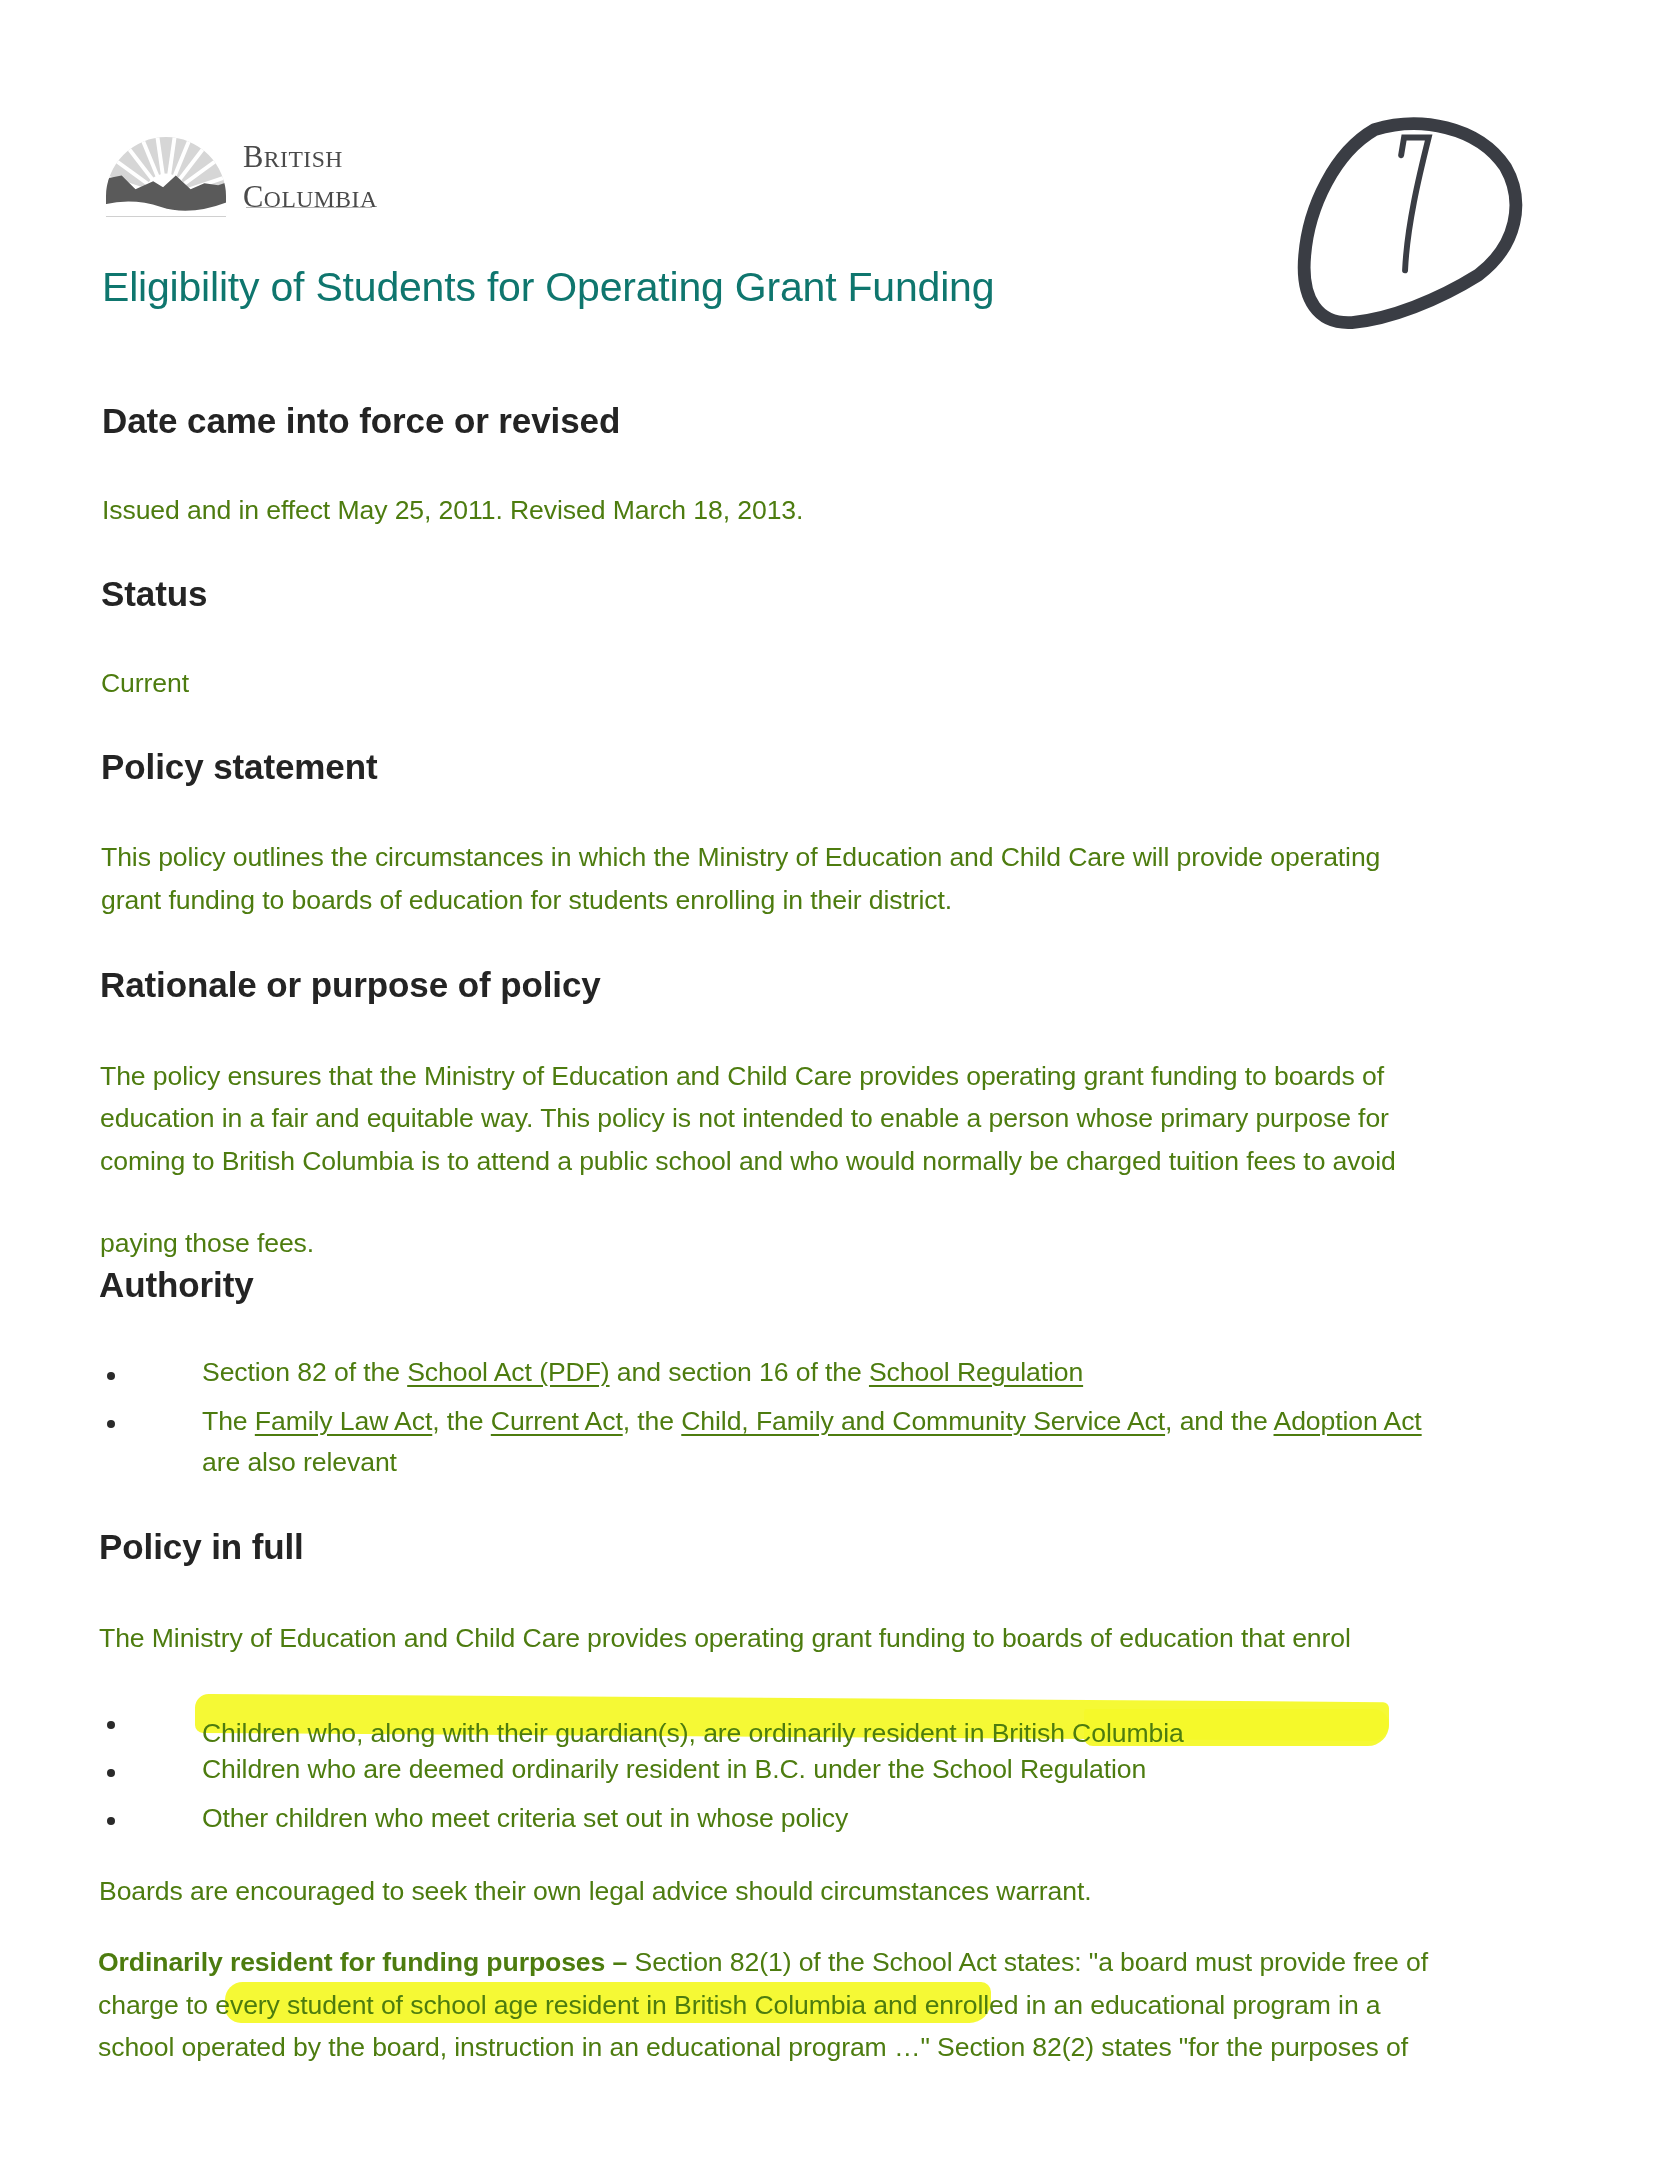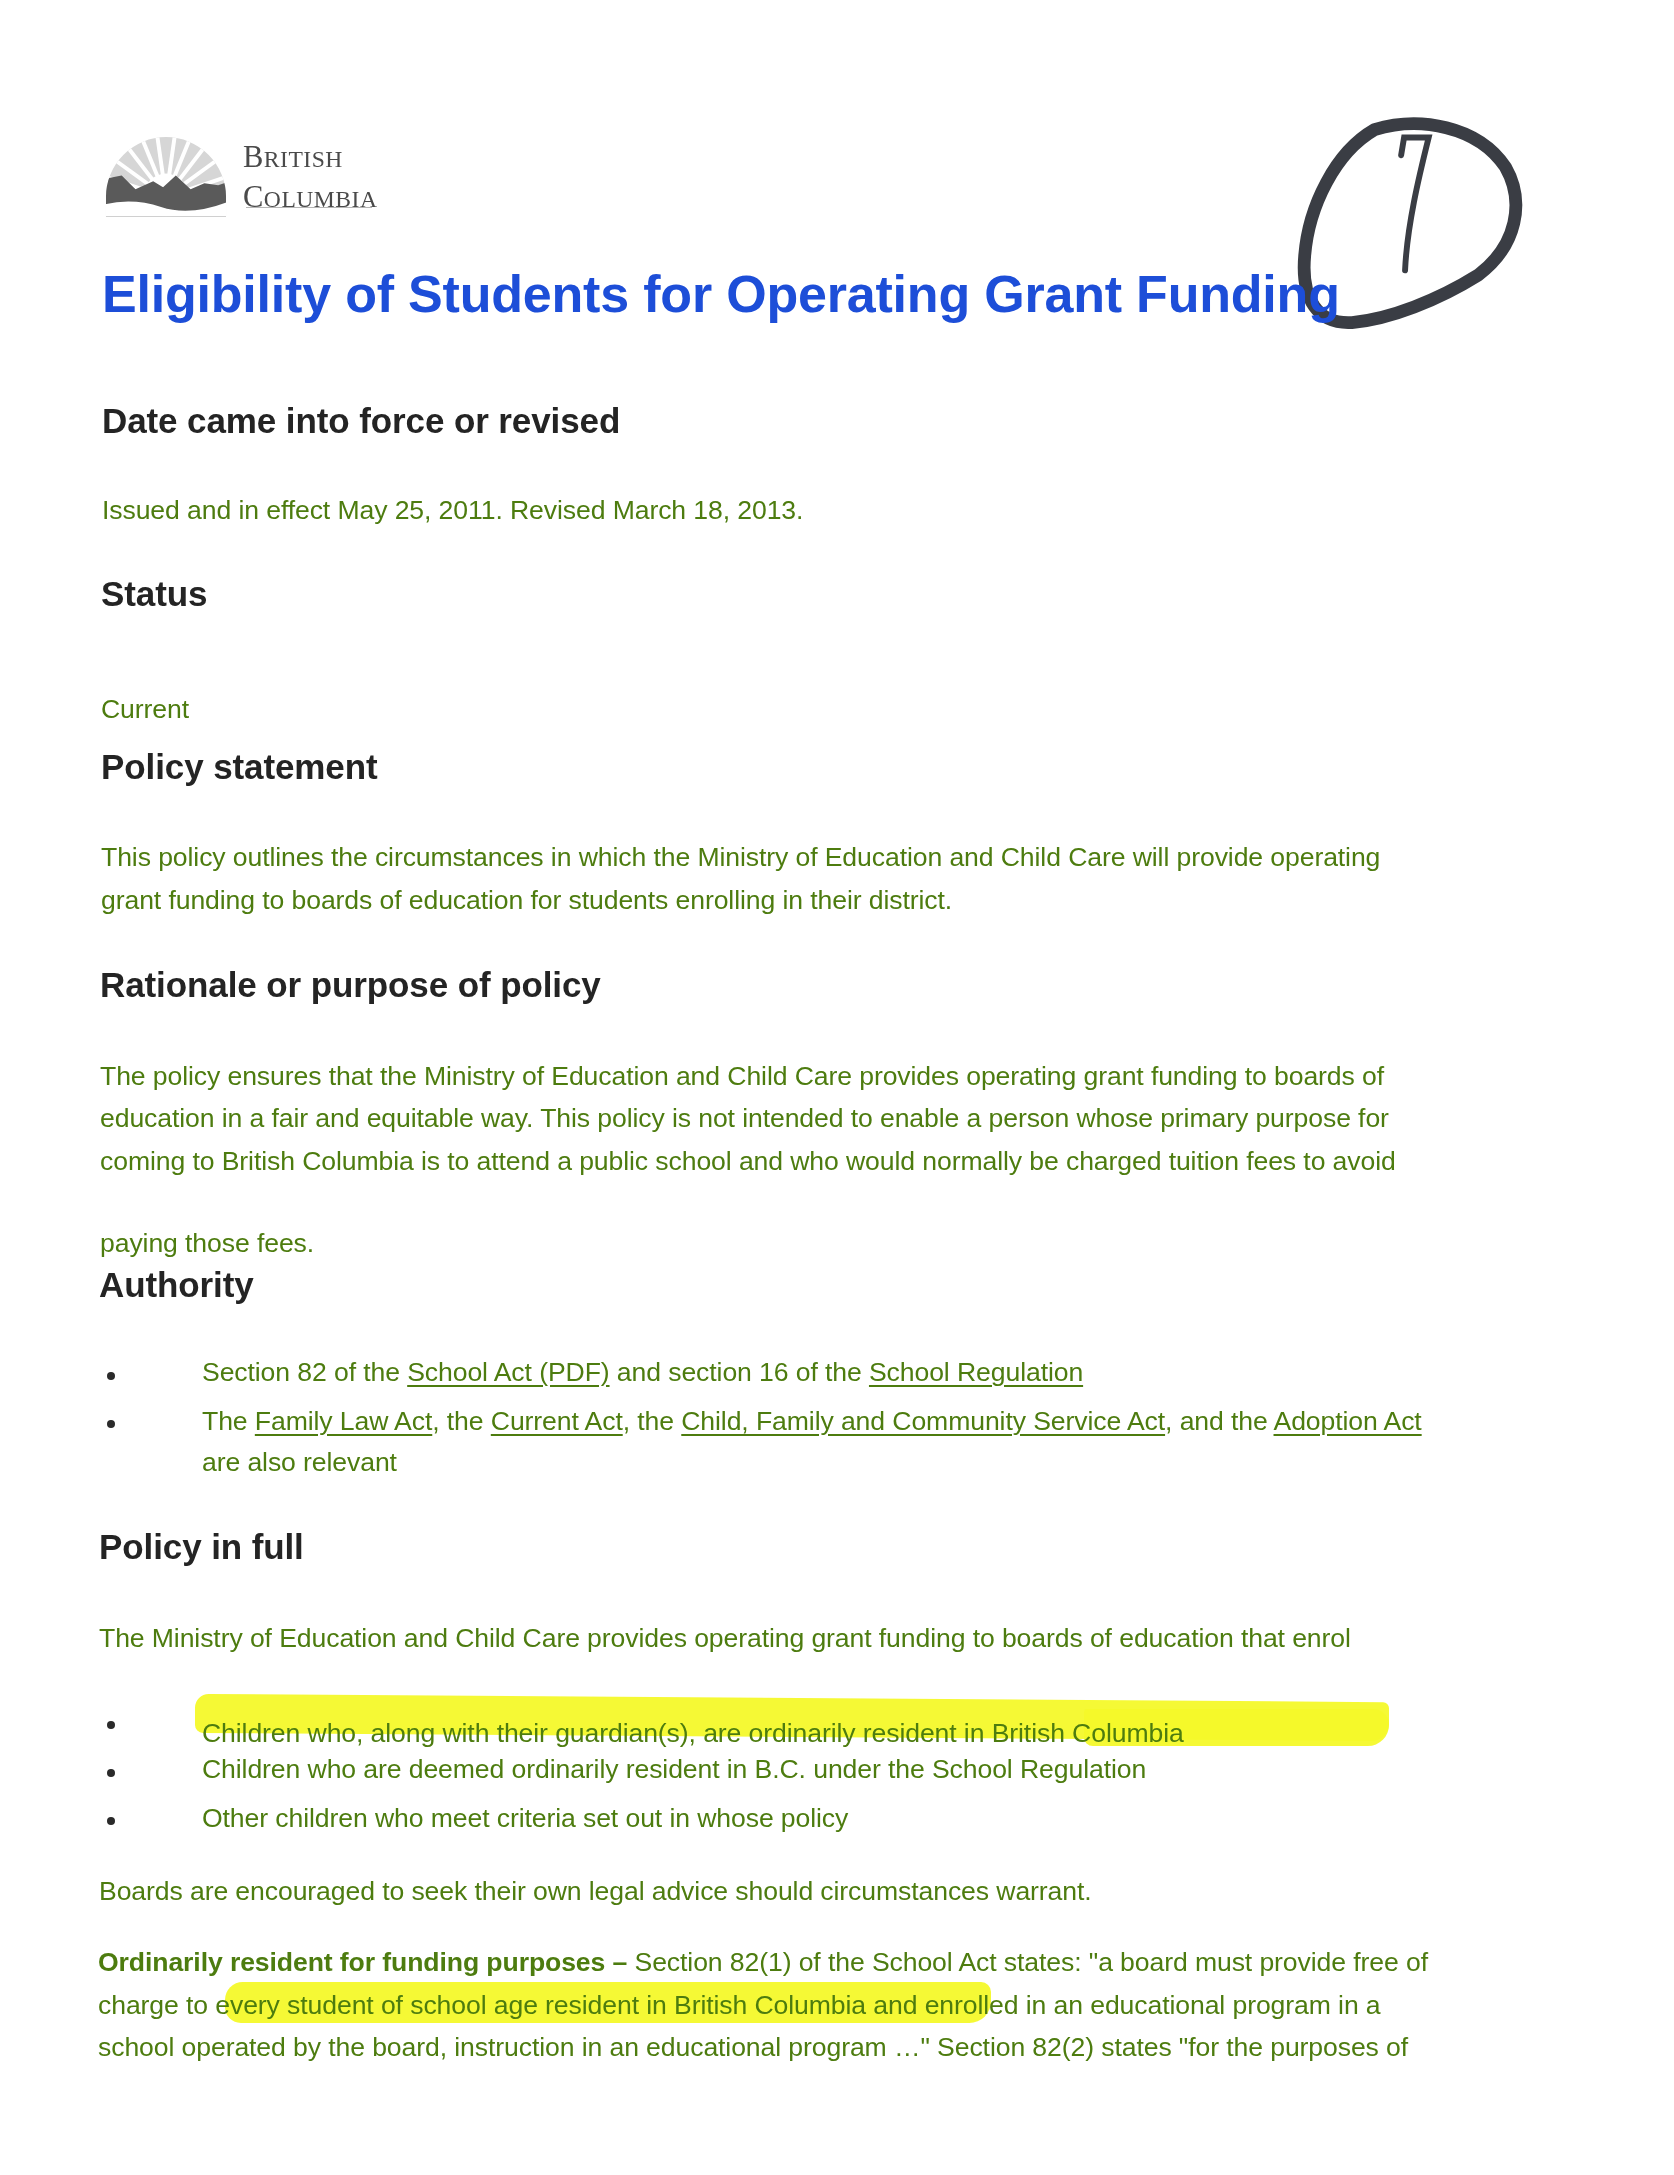--- a/index.html
+++ b/index.html
@@ -4,21 +4,21 @@
 <style>
   html, body { margin: 0; padding: 0; background: #ffffff; }
   body { width: 1675px; height: 2175px; position: relative; overflow: hidden;
          font-family: "Liberation Sans", sans-serif; color: #262626; }
   .abs { position: absolute; white-space: nowrap; }
   .logo { position: absolute; left: 102px; top: 124px; width: 325px; height: 95px; }
   .logo-text { position: absolute; left: 141px; top: 13.8px; font-family: "Liberation Serif", serif;
                color: #4a4a4a; font-size: 30.5px; line-height: 38px; letter-spacing: 0.5px; }
   .logo-text .sc { font-size: 23.6px; }
   .logo-rule { position: absolute; left: 144px; top: 83px; width: 126px; height: 1px; background: #b5b5b5; }
-  .title { font-weight: bold; font-size: 52px; letter-spacing: -0.2px; color: #1d4ed8; }
+  .title { font-weight: normal; font-size: 41px; letter-spacing: -0.2px; color: #0f766e; }
   .h2 { font-weight: bold; font-size: 35px; color: #242424; letter-spacing: -0.1px; }
   .body { font-size: 26.6px; color: #4d7c0f; letter-spacing: -0.1px; }
   .bullet { position: absolute; width: 7.9px; height: 7.9px; border-radius: 50%; background: #2a2a2a; }
   .link { text-decoration: underline; text-underline-offset: 3.9px; text-decoration-thickness: 2px; cursor: pointer; }
   .hl { position: absolute; background: #f4f92a; border-radius: 13.8px 5.9px 17.7px 7.9px; opacity: 0.95; }
   .annot { position: absolute; left: 1281px; top: 108px; width: 256px; height: 246px; }
   b { font-weight: bold; }
 </style>
 </head>
 <body>
@@ -60,21 +60,21 @@
   <path d="M95,22 C140,8 200,18 228,60 C248,95 240,140 200,170 C160,195 110,215 72,218 C38,220 20,195 24,150 C28,100 55,45 95,22 Z" fill="none" stroke="#3a3d44" stroke-width="13" stroke-linecap="round"></path>
   <path d="M122,48 L125,30 L150,30 C140,70 128,120 126,165" fill="none" stroke="#3a3d44" stroke-width="6" stroke-linecap="round"></path>
 </svg>
 
 <div class="abs title" style="left:102px; top:264px;">Eligibility of Students for Operating Grant Funding</div>
 
 <div class="abs h2" style="left:102px; top:401px;">Date came into force or revised</div>
 <div class="abs body" style="left:102px; top:495px;">Issued and in effect May 25, 2011. Revised March 18, 2013.</div>
 
 <div class="abs h2" style="left:101px; top:574px;">Status</div>
-<div class="abs body" style="left:101px; top:668px;margin-top:26px;">Current</div>
+<div class="abs body" style="left:101px; top:668px;">Current</div>
 
 <div class="abs h2" style="left:101px; top:747px;">Policy statement</div>
 <div class="abs body" style="left:101px; top:842px;">This policy outlines the circumstances in which the Ministry of Education and Child Care will provide operating</div>
 <div class="abs body" style="left:101px; top:885px;">grant funding to boards of education for students enrolling in their district.</div>
 
 <div class="abs h2" style="left:100px; top:965px;">Rationale or purpose of policy</div>
 <div class="abs body" style="left:100px; top:1061px;">The policy ensures that the Ministry of Education and Child Care provides operating grant funding to boards of</div>
 <div class="abs body" style="left:100px; top:1103px;">education in a fair and equitable way.  This policy is not intended to enable a person whose primary purpose for</div>
 <div class="abs body" style="left:100px; top:1146px;">coming to British Columbia is to attend a public school and who would normally be charged tuition fees to avoid</div>
 <div class="abs body" style="left:100px; top:1188px;margin-top:40px;">paying those fees.</div>

